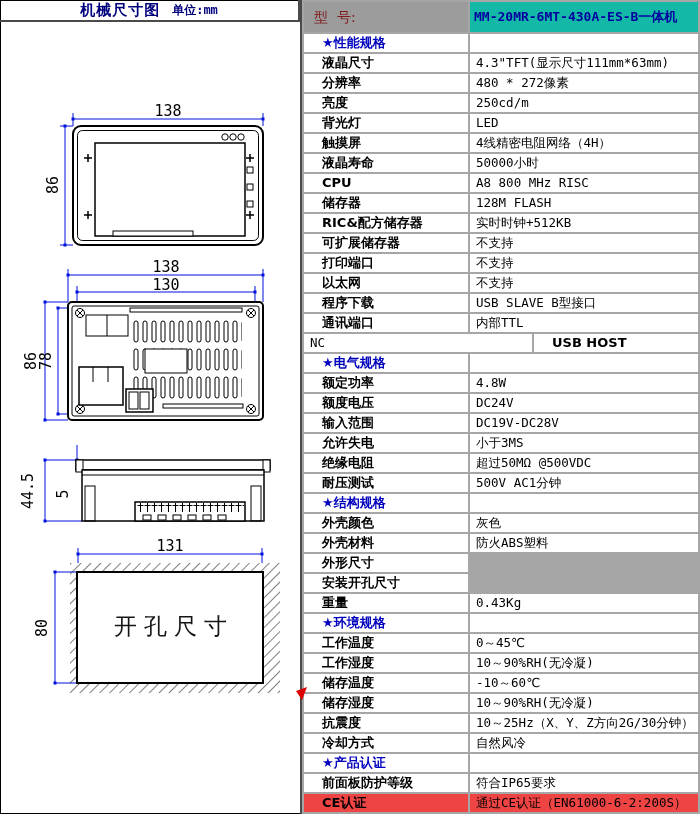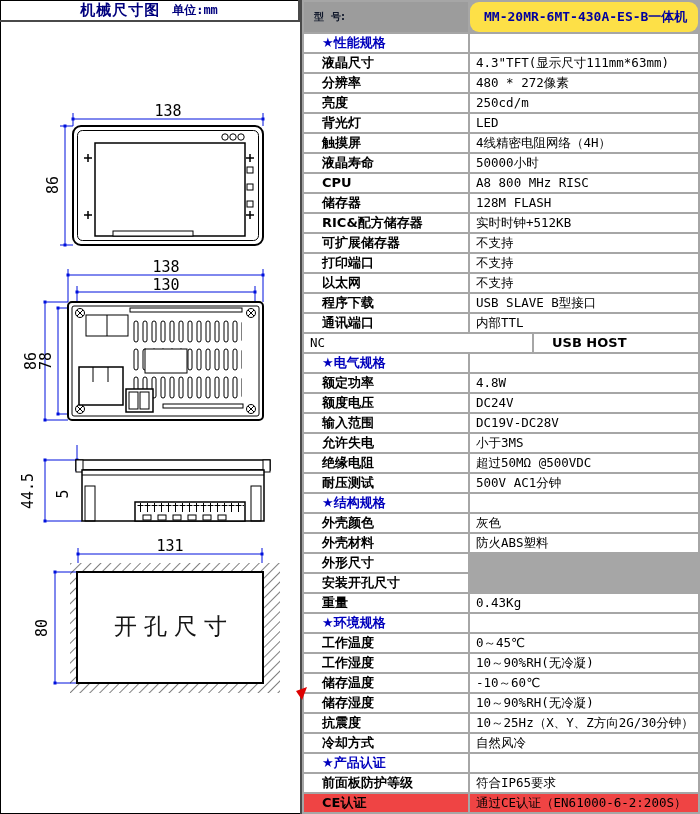--- a/index.html
+++ b/index.html
@@ -14,25 +14,25 @@
   .lh-unit{font-size:12px;font-weight:bold;font-family:"DejaVu Sans Mono","DejaVu Sans",monospace;}
   
   .drawings{position:absolute;left:0;top:0;width:300px;height:814px;}
   .dim{font:15px "DejaVu Sans Mono","DejaVu Sans",monospace;fill:#000;}
   .cap{font:23px "DejaVu Sans",sans-serif;fill:#151515;letter-spacing:7px;}
   
   .right-panel{position:absolute;left:300px;top:0;width:400px;height:814px;box-sizing:border-box;
     background:#A6A6A6;border-left:2px solid #4a4a4a;padding:2px;
     display:flex;flex-direction:column;gap:2px;}
   .header-row{height:30px;flex:none;display:flex;gap:2px;}
-  .model-label{width:164px;box-sizing:border-box;background:#9C9C9C;color:#0f172a;
-    font-size:10px;font-weight:bold;line-height:30px;padding-left:10px;white-space:pre;}
-  .model-value{flex:1;background:#fde047;color:#0000A0;font-weight:bold;font-size:13px;
-    line-height:30px;padding-left:14px;white-space:nowrap;overflow:hidden;
-    font-family:"DejaVu Sans Mono","DejaVu Sans",monospace;border-radius:9px;}
+  .model-label{width:164px;box-sizing:border-box;background:#9C9C9C;color:#7f1d1d;
+    font-size:14px;font-weight:normal;line-height:30px;padding-left:10px;white-space:pre;}
+  .model-value{flex:1;background:#14b8a6;color:#0000A0;font-weight:bold;font-size:13px;
+    line-height:30px;padding-left:4px;white-space:nowrap;overflow:hidden;
+    font-family:"DejaVu Sans Mono","DejaVu Sans",monospace;}
   .rows{display:flex;flex-direction:column;gap:2px;flex:1;}
   .row{height:18px;flex:none;display:flex;gap:2px;}
   .cell{background:#fff;box-sizing:border-box;line-height:18px;white-space:nowrap;overflow:hidden;}
   .cell-label{width:164px;padding-left:18px;font-size:13px;font-weight:bold;color:#000;}
   .cell-value{flex:1;padding-left:6px;font-size:12.5px;color:#000;
     font-family:"DejaVu Sans Mono","DejaVu Sans",monospace;}
   .row.section .cell-label{color:#0000BD;}
   .row.hl .cell-value{background:#e5e5e5;margin-top:48px;}
   .row.gray .cell{background:#ef4444;}
   .red-marker{position:absolute;left:296px;top:687px;width:11px;height:13px;background:#DD0000;

